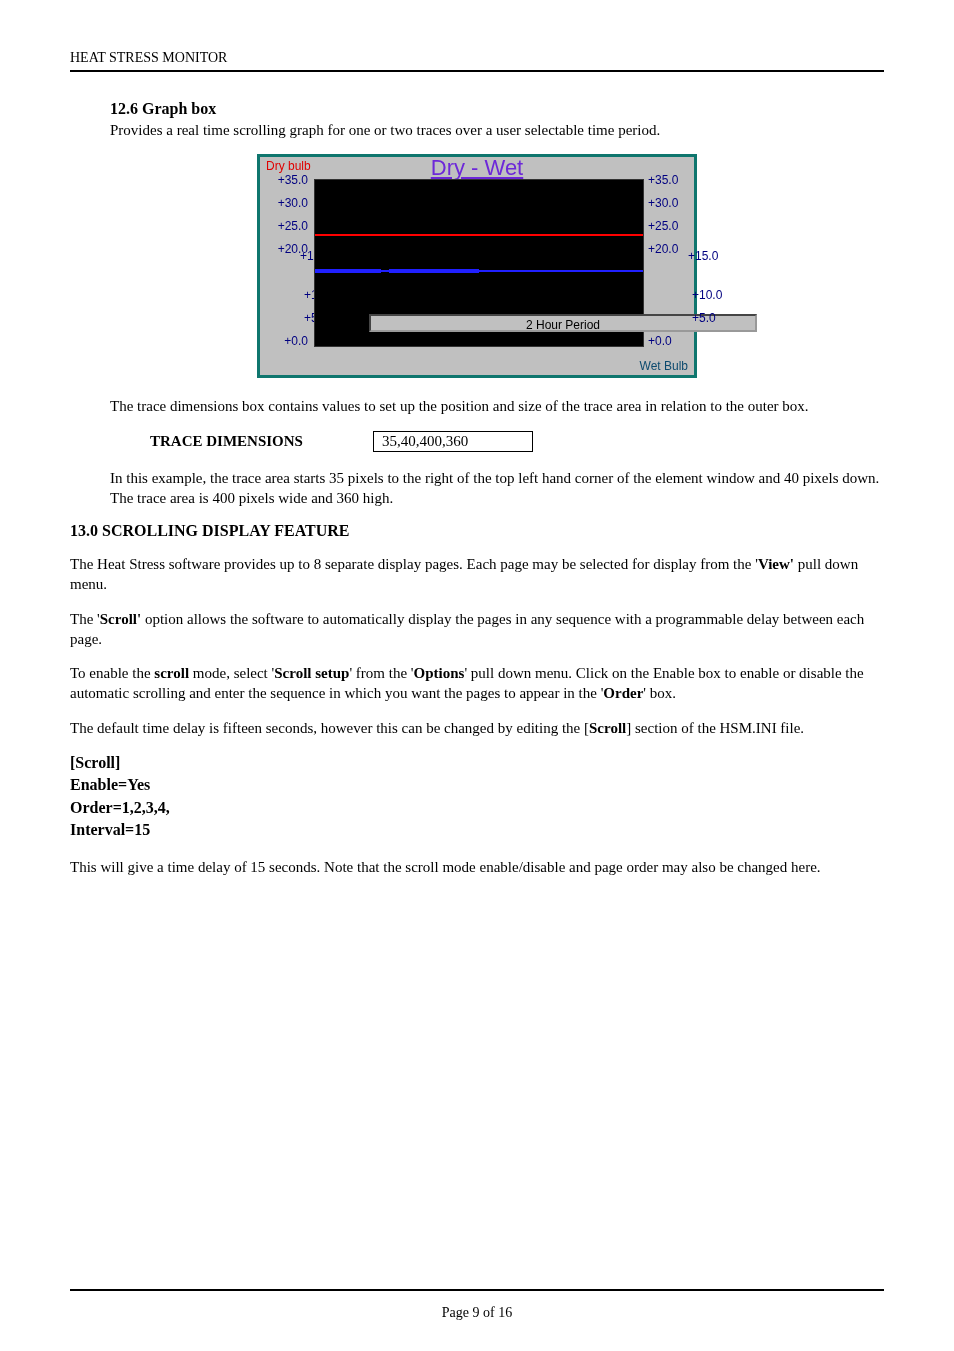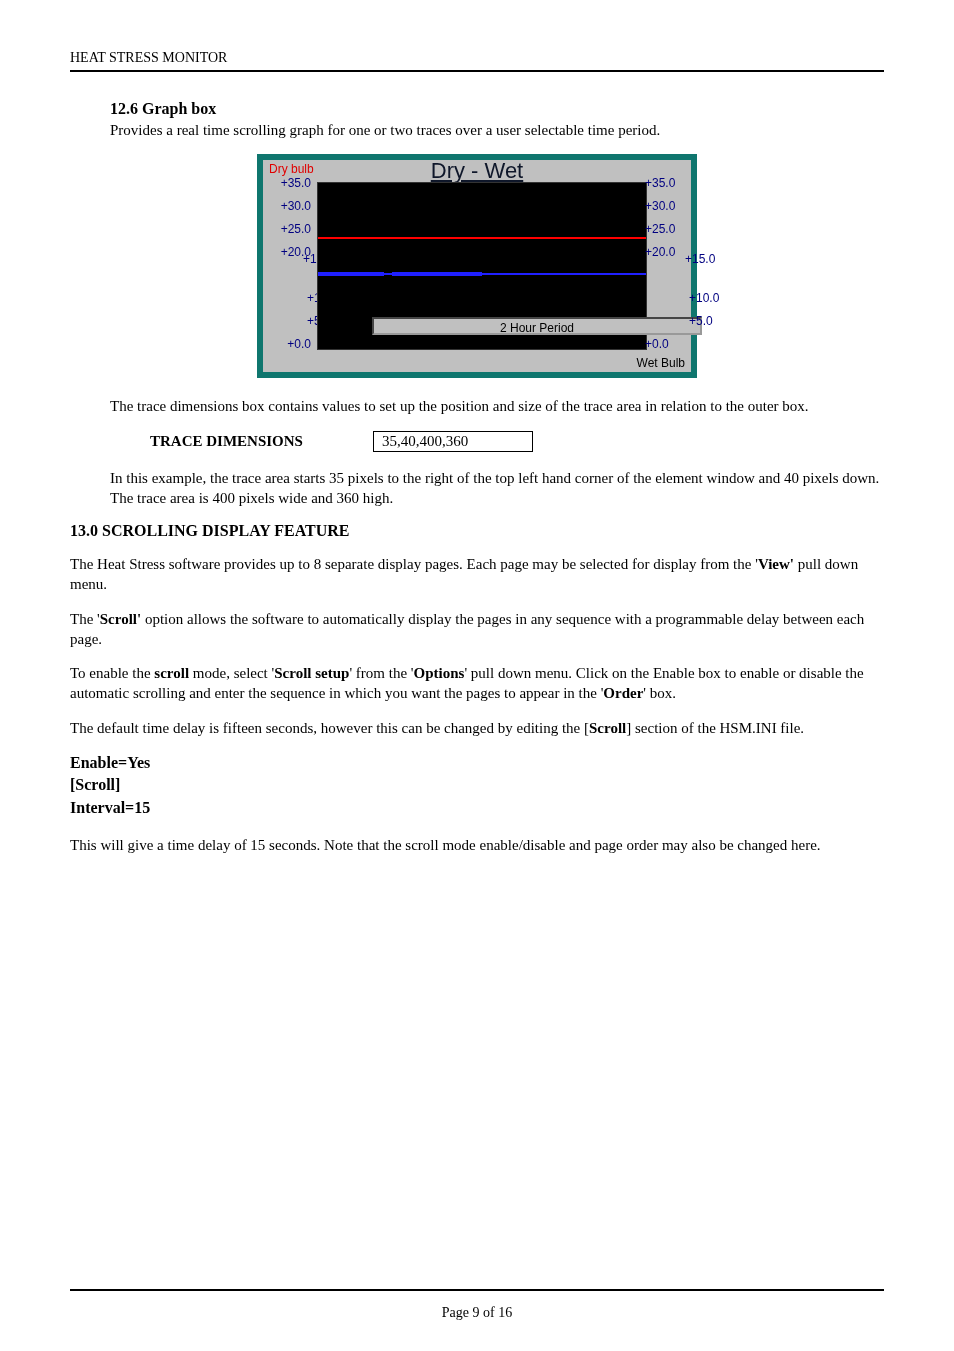--- a/index.html
+++ b/index.html
@@ -17,42 +17,42 @@
   .header-line { font-size: 14px; }
   .hr-top { border: none; border-top: 2px solid #000; margin-top: 4px; margin-bottom: 28px; }
   .hr-bottom { border: none; border-top: 2px solid #000; position: absolute; bottom: 60px; left: 70px; right: 70px; }
   .section-title { font-weight: bold; font-size: 16px; margin-left: 40px; margin-bottom: 2px; }
   .indent { margin-left: 40px; }
   .para { margin-bottom: 14px; line-height: 1.35; }
   .chart-wrap { display: flex; justify-content: center; margin: 14px 0 18px 0; }
   .chart-panel {
     width: 440px; height: 224px;
     background: #c0c0c0;
-    border: 6px solid #0f766e;
+    border: 3px solid #0f766e;
     position: relative;
     font-family: Arial, sans-serif;
   }
   .chart-panel .top-label { position: absolute; top: 2px; left: 6px; font-size: 12px; color: #e00000; }
-  .chart-title { position: absolute; top: -2px; left: 0; right: 0; text-align: center; font-size: 22px; color: #0f172a; text-decoration: underline; }
+  .chart-title { position: absolute; top: -2px; left: 0; right: 0; text-align: center; font-size: 22px; color: #6d28d9; text-decoration: underline; }
   .plot-area {
     position: absolute; left: 54px; top: 22px; width: 330px; height: 168px;
     background: #000; border: 1px solid #333;
   }
   .trace-red { position: absolute; left: 0; top: 54px; width: 100%; height: 2px; background: #ff0000; }
   .trace-blue { position: absolute; left: 0; top: 90px; width: 100%; height: 2px; background: #2020ff; }
   .trace-blue::before { content:""; position:absolute; left:0; top:-1px; width:50%; height:4px; background:linear-gradient(90deg,#2020ff 40%,transparent 40%,transparent 45%,#2020ff 45%); }
   .y-left { position: absolute; left: 0; top: 22px; height: 168px; width: 52px; }
   .y-right { position: absolute; right: 0; top: 22px; height: 168px; width: 50px; }
   .ylabel { position: absolute; font-size: 12px; color: #000080; }
   .y-left .ylabel { right: 4px; text-align: right; width: 48px; }
   .y-right .ylabel { left: 4px; text-align: left; width: 46px; }
   .ylabel.y0 { top: -6px; } .ylabel.y1 { top: 17px; } .ylabel.y2 { top: 40px; } .ylabel.y3 { top: 63px; }
   .ylabel.y4 { top: 70px; padding-left: 40px; } .ylabel.y5 { top: 109px; padding-left: 44px; } .ylabel.y6 { top: 132px; padding-left: 44px; } .ylabel.y7 { top: 155px; }
-  .xlabel-bar { position:absolute; left:54px; bottom:14px; width:330px; height:18px; background:#c0c0c0; text-align:center; font-size:12px; color:#000; line-height:18px; border:2px inset #999; }
-  .bottom-right { position:absolute; right:6px; bottom:2px; font-size:12px; color:#000000; }
+  .xlabel-bar { position:absolute; left:54px; bottom:14px; width:388px; height:18px; background:#c0c0c0; text-align:center; font-size:12px; color:#000; line-height:18px; border:2px inset #999; }
+  .bottom-right { position:absolute; right:6px; bottom:2px; font-size:12px; color:#0c4a6e; }
   .trace-dim-row { display:flex; align-items:center; margin-left:80px; margin-bottom:16px; }
   .trace-dim-label { font-weight:bold; font-size:15px; }
   .trace-dim-box { margin-left:70px; border:1px solid #000; padding:1px 8px; min-width:160px; font-size:15px; }
   .h2 { font-weight:bold; font-size:16px; margin-top:14px; margin-bottom:14px; }
   .config-block { font-weight:bold; font-size:16px; line-height:1.4; margin-bottom:16px; }
   .footer { position:absolute; bottom:30px; left:0; right:0; text-align:center; font-size:14px; }
 </style>
 </head>
 <body>
 
@@ -116,21 +116,22 @@
 
 <div class="para">
   <span>To enable the </span><b>scroll</b><span> mode, select '</span><b>Scroll setup</b><span>' from the '</span><b>Options</b><span>' pull down menu. Click on the Enable box to enable or disable the automatic scrolling and enter the sequence in which you want the pages to appear in the '</span><b>Order</b><span>' box.</span>
 </div>
 
 <div class="para">
   <span>The default time delay is fifteen seconds, however this can be changed by editing the [</span><b>Scroll</b><span>] section of the HSM.INI file.</span>
 </div>
 
 <div class="config-block">
+  <div>[Scroll]</div>
   <div>Enable=Yes</div>
-  <div>[Scroll]</div>
+  <div>Order=1,2,3,4,</div>
   <div>Interval=15</div>
 </div>
 
 <div class="para">This will give a time delay of 15 seconds. Note that the scroll mode enable/disable and page order may also be changed here.</div>
 
 <hr class="hr-bottom">
 <div class="footer">Page 9 of 16</div>
 
 </body></html>

